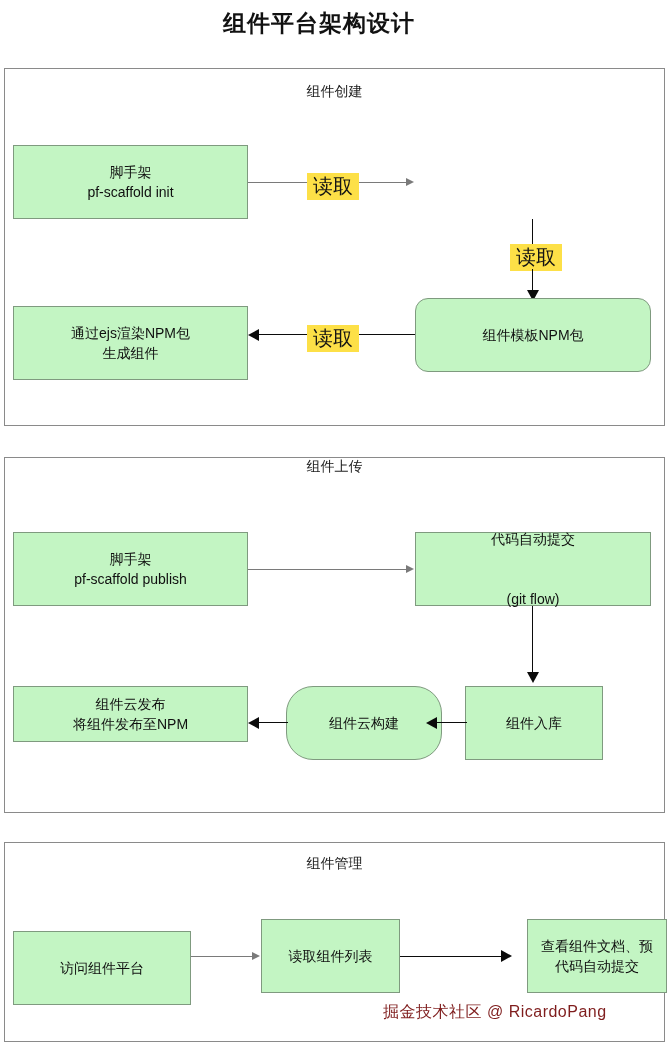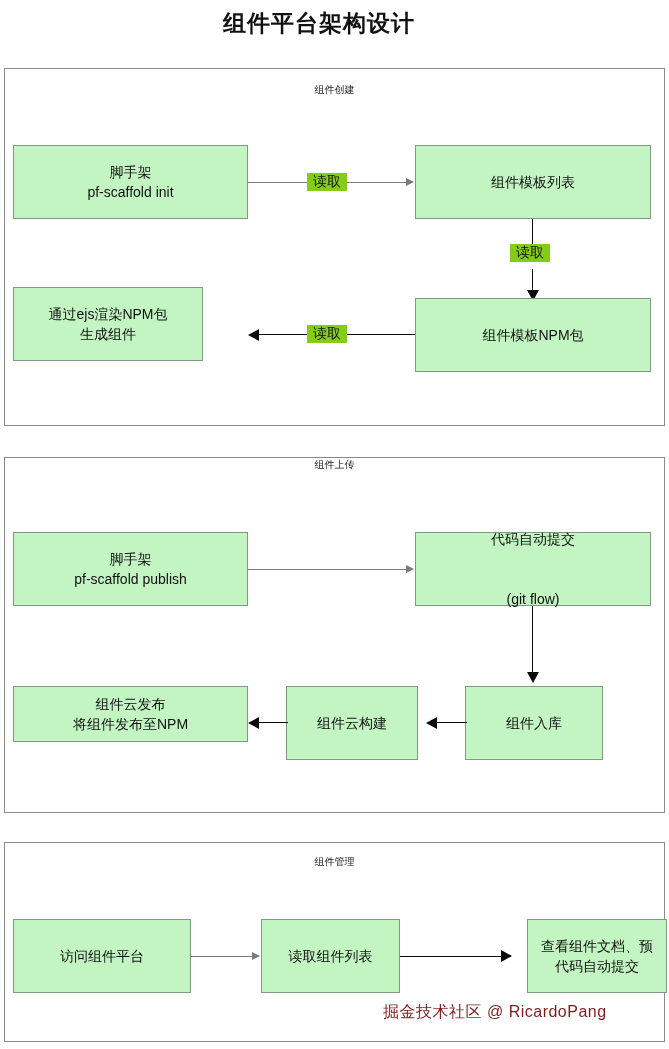--- a/index.html
+++ b/index.html
@@ -38,21 +38,21 @@
   }
   #section-1 { left: 4px; top: 68px;  width: 661px; height: 358px; }
   #section-2 { left: 4px; top: 457px; width: 661px; height: 356px; }
   #section-3 { left: 4px; top: 842px; width: 661px; height: 200px; padding-left: 19px; }
 
   .section-title {
     position: absolute;
     left: 0;
     width: 100%;
     text-align: center;
-    font-size: 10px;
+    font-size: 14px;
     color: #1a1a1a;
   }
   #section-1 .section-title { top: 14px; }
   #section-2 .section-title { top: 0; }
   #section-3 .section-title { top: 12px; }
 
   
   .node {
     position: absolute;
     background: #c3f5c3;
@@ -106,23 +106,23 @@
   .arrow-down {
     position: absolute;
     width: 0; height: 0;
     border-left: 6px solid transparent;
     border-right: 6px solid transparent;
     border-top: 11px solid #0b0b0b;
   }
 
   .edge-label {
     position: absolute;
-    font-size: 14px;
+    font-size: 20px;
     color: #141414;
-    background: #84cc16;
+    background: #fde047;
     padding: 0 6px;
     white-space: nowrap;
   }
 
   
   .watermark {
     position: absolute;
     left: 383px;
     top: 1002px;
     font-size: 16px;
@@ -137,38 +137,35 @@
 <div class="page-title">组件平台架构设计</div>
 
 <div class="section" id="section-1">
   <div class="section-title">组件创建</div>
 
   <div class="node" style="left:8px; top:76px; width:235px; height:74px;">
     <span class="line">脚手架</span>
     <span class="line">pf-scaffold init</span>
   </div>
 
-  <div class="node" style="left:410px; top:76px; width:236px; height:74px;">
-    <span class="line">组件模板列表</span>
-  </div>
 
   <div class="h-line" style="left:243px; top:113px; width:159px;"></div>
   <div class="arrow-right" style="left:401px; top:109px;"></div>
   <div class="edge-label" style="left:302px; top:104px;">读取</div>
 
   <div class="v-line" style="left:527px; top:150px; height:27px;"></div>
   <div class="edge-label" style="left:505px; top:175px;">读取</div>
   <div class="v-line" style="left:527px; top:200px; height:26px;"></div>
   <div class="arrow-down" style="left:522px; top:221px;"></div>
 
-  <div class="node" style="left:410px; top:229px; width:236px; height:74px;">
+  <div class="node" style="left:410px; top:229px; width:236px; height:74px;border-radius:13px;">
     <span class="line">组件模板NPM包</span>
   </div>
 
-  <div class="node" style="left:8px; top:218px; width:190px; height:74px;">
+  <div class="node" style="left:8px; top:237px; width:235px; height:74px;">
     <span class="line">通过ejs渲染NPM包</span>
     <span class="line">生成组件</span>
   </div>
 
   <div class="h-line dark" style="left:252px; top:265px; width:158px;"></div>
   <div class="arrow-left" style="left:243px; top:260px;"></div>
   <div class="edge-label" style="left:302px; top:256px;">读取</div>
 </div>
 
 <div class="section" id="section-2">
@@ -188,40 +185,40 @@
   <div class="arrow-right" style="left:401px; top:107px;"></div>
   <div class="edge-label" style="left:302px; top:102px;"></div>
 
   <div class="v-line" style="left:527px; top:148px; height:70px;"></div>
   <div class="arrow-down" style="left:522px; top:214px;"></div>
 
   <div class="node" style="left:460px; top:228px; width:138px; height:74px;">
     <span class="line">组件入库</span>
   </div>
 
-  <div class="node" style="left:281px; top:228px; width:132px; height:74px;">
+  <div class="node" style="left:281px; top:228px; width:156px; height:74px;border-radius:27px;">
     <span class="line">组件云构建</span>
   </div>
 
   <div class="node" style="left:8px; top:228px; width:235px; height:56px;">
     <span class="line">组件云发布</span>
     <span class="line">将组件发布至NPM</span>
   </div>
 
   <div class="h-line dark" style="left:430px; top:264px; width:32px;"></div>
   <div class="arrow-left" style="left:421px; top:259px;"></div>
 
   <div class="h-line dark" style="left:252px; top:264px; width:31px;"></div>
   <div class="arrow-left" style="left:243px; top:259px;"></div>
 </div>
 
 <div class="section" id="section-3">
   <div class="section-title">组件管理</div>
 
-  <div class="node" style="left:8px; top:76px; width:178px; height:74px;">
+  <div class="node" style="left:8px; top:88px; width:178px; height:74px;">
     <span class="line">访问组件平台</span>
   </div>
 
   <div class="node" style="left:256px; top:76px; width:139px; height:74px;">
     <span class="line">读取组件列表</span>
   </div>
 
   <div class="node" style="left:506px; top:76px; width:140px; height:74px;margin-left:16px;">
     <span class="line">查看组件文档、预</span>
     <span class="line">代码自动提交</span>

